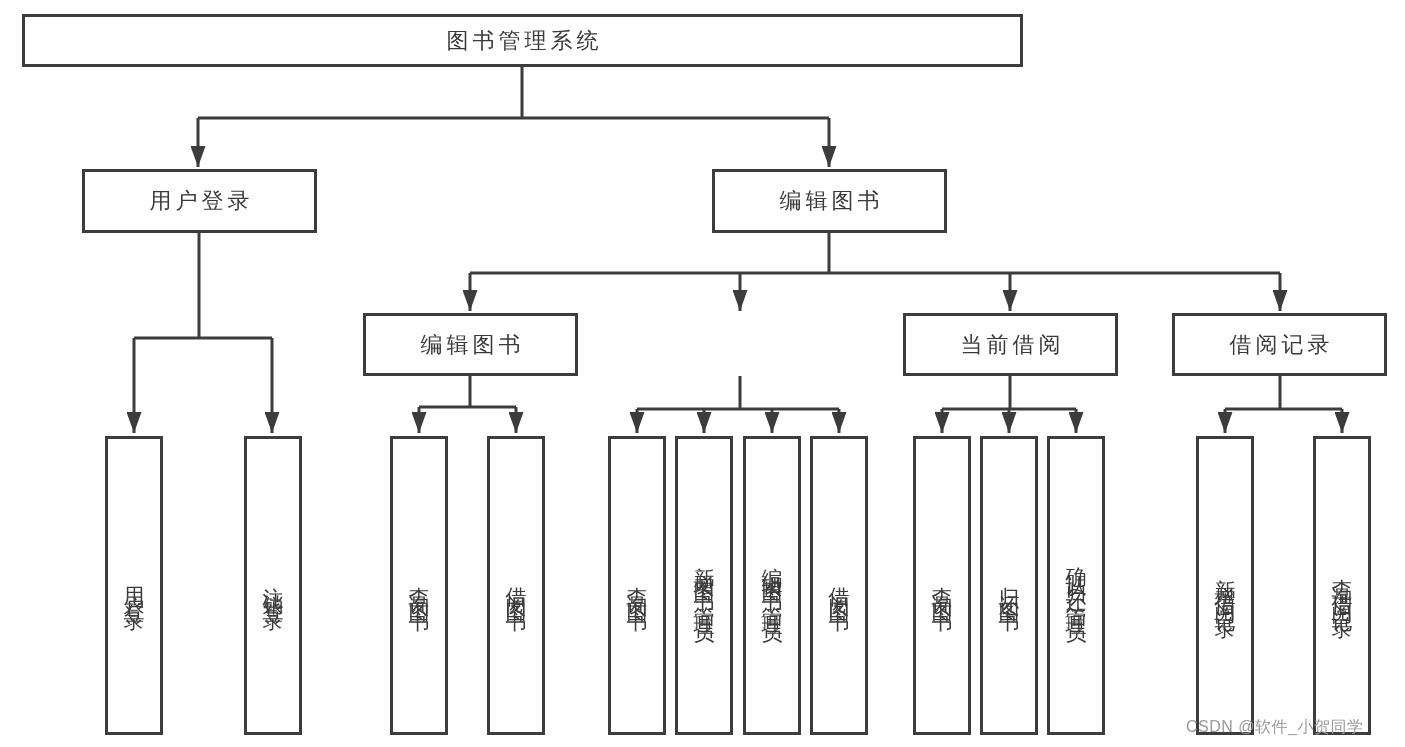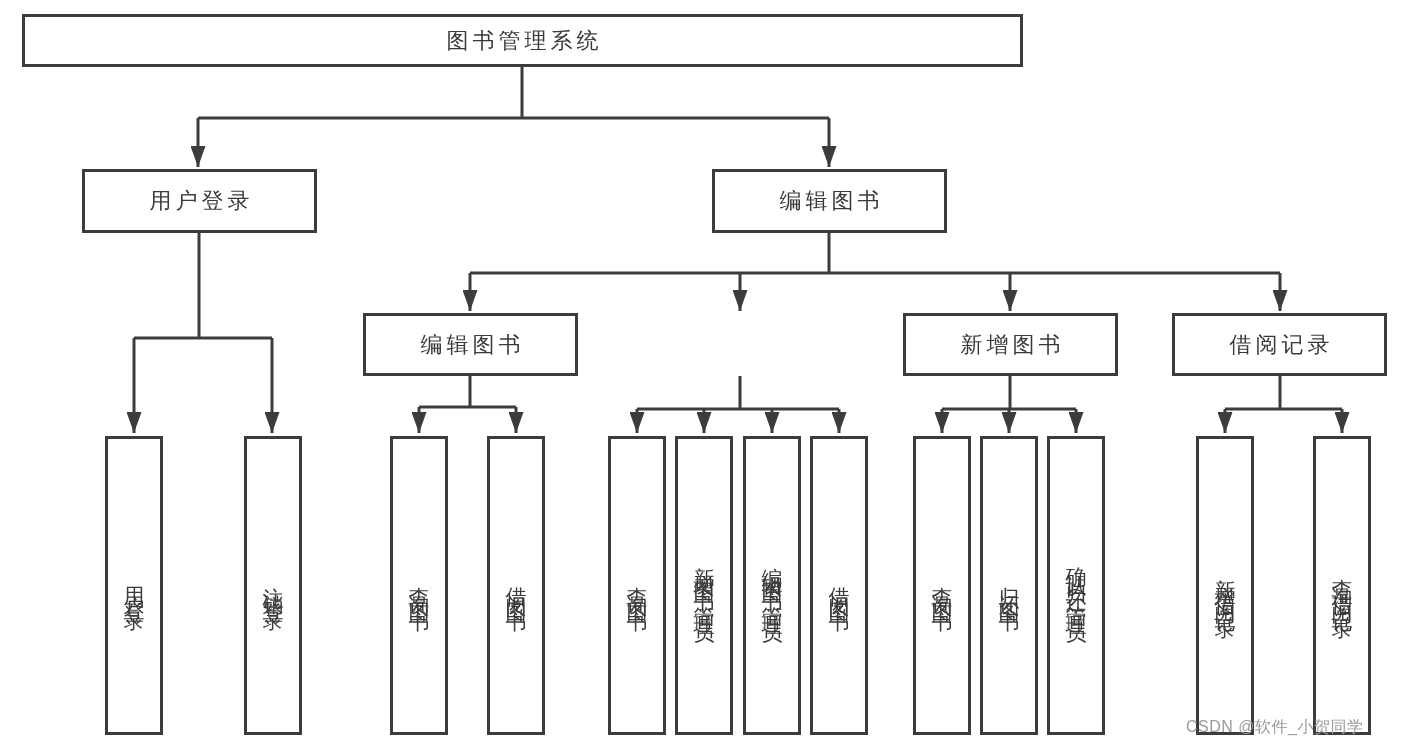--- a/index.html
+++ b/index.html
@@ -89,21 +89,21 @@
     <span class="h-label">用户登录</span>
   </div>
   <div class="node" style="left:712px;top:169px;width:235px;height:64px">
     <span class="h-label">编辑图书</span>
   </div>
 
   <div class="node" style="left:363px;top:313px;width:215px;height:63px">
     <span class="h-label">编辑图书</span>
   </div>
   <div class="node" style="left:903px;top:313px;width:215px;height:63px">
-    <span class="h-label">新增图书</span>
+    <span class="h-label">当前借阅</span>
   </div>
   <div class="node" style="left:1172px;top:313px;width:215px;height:63px">
     <span class="h-label">借阅记录</span>
   </div>
 
   <div class="node" style="left:105px;top:436px;width:58px;height:299px">
     <span class="v-label">用户登录</span>
   </div>
   <div class="node" style="left:244px;top:436px;width:58px;height:299px">
     <span class="v-label">注销登录</span>

